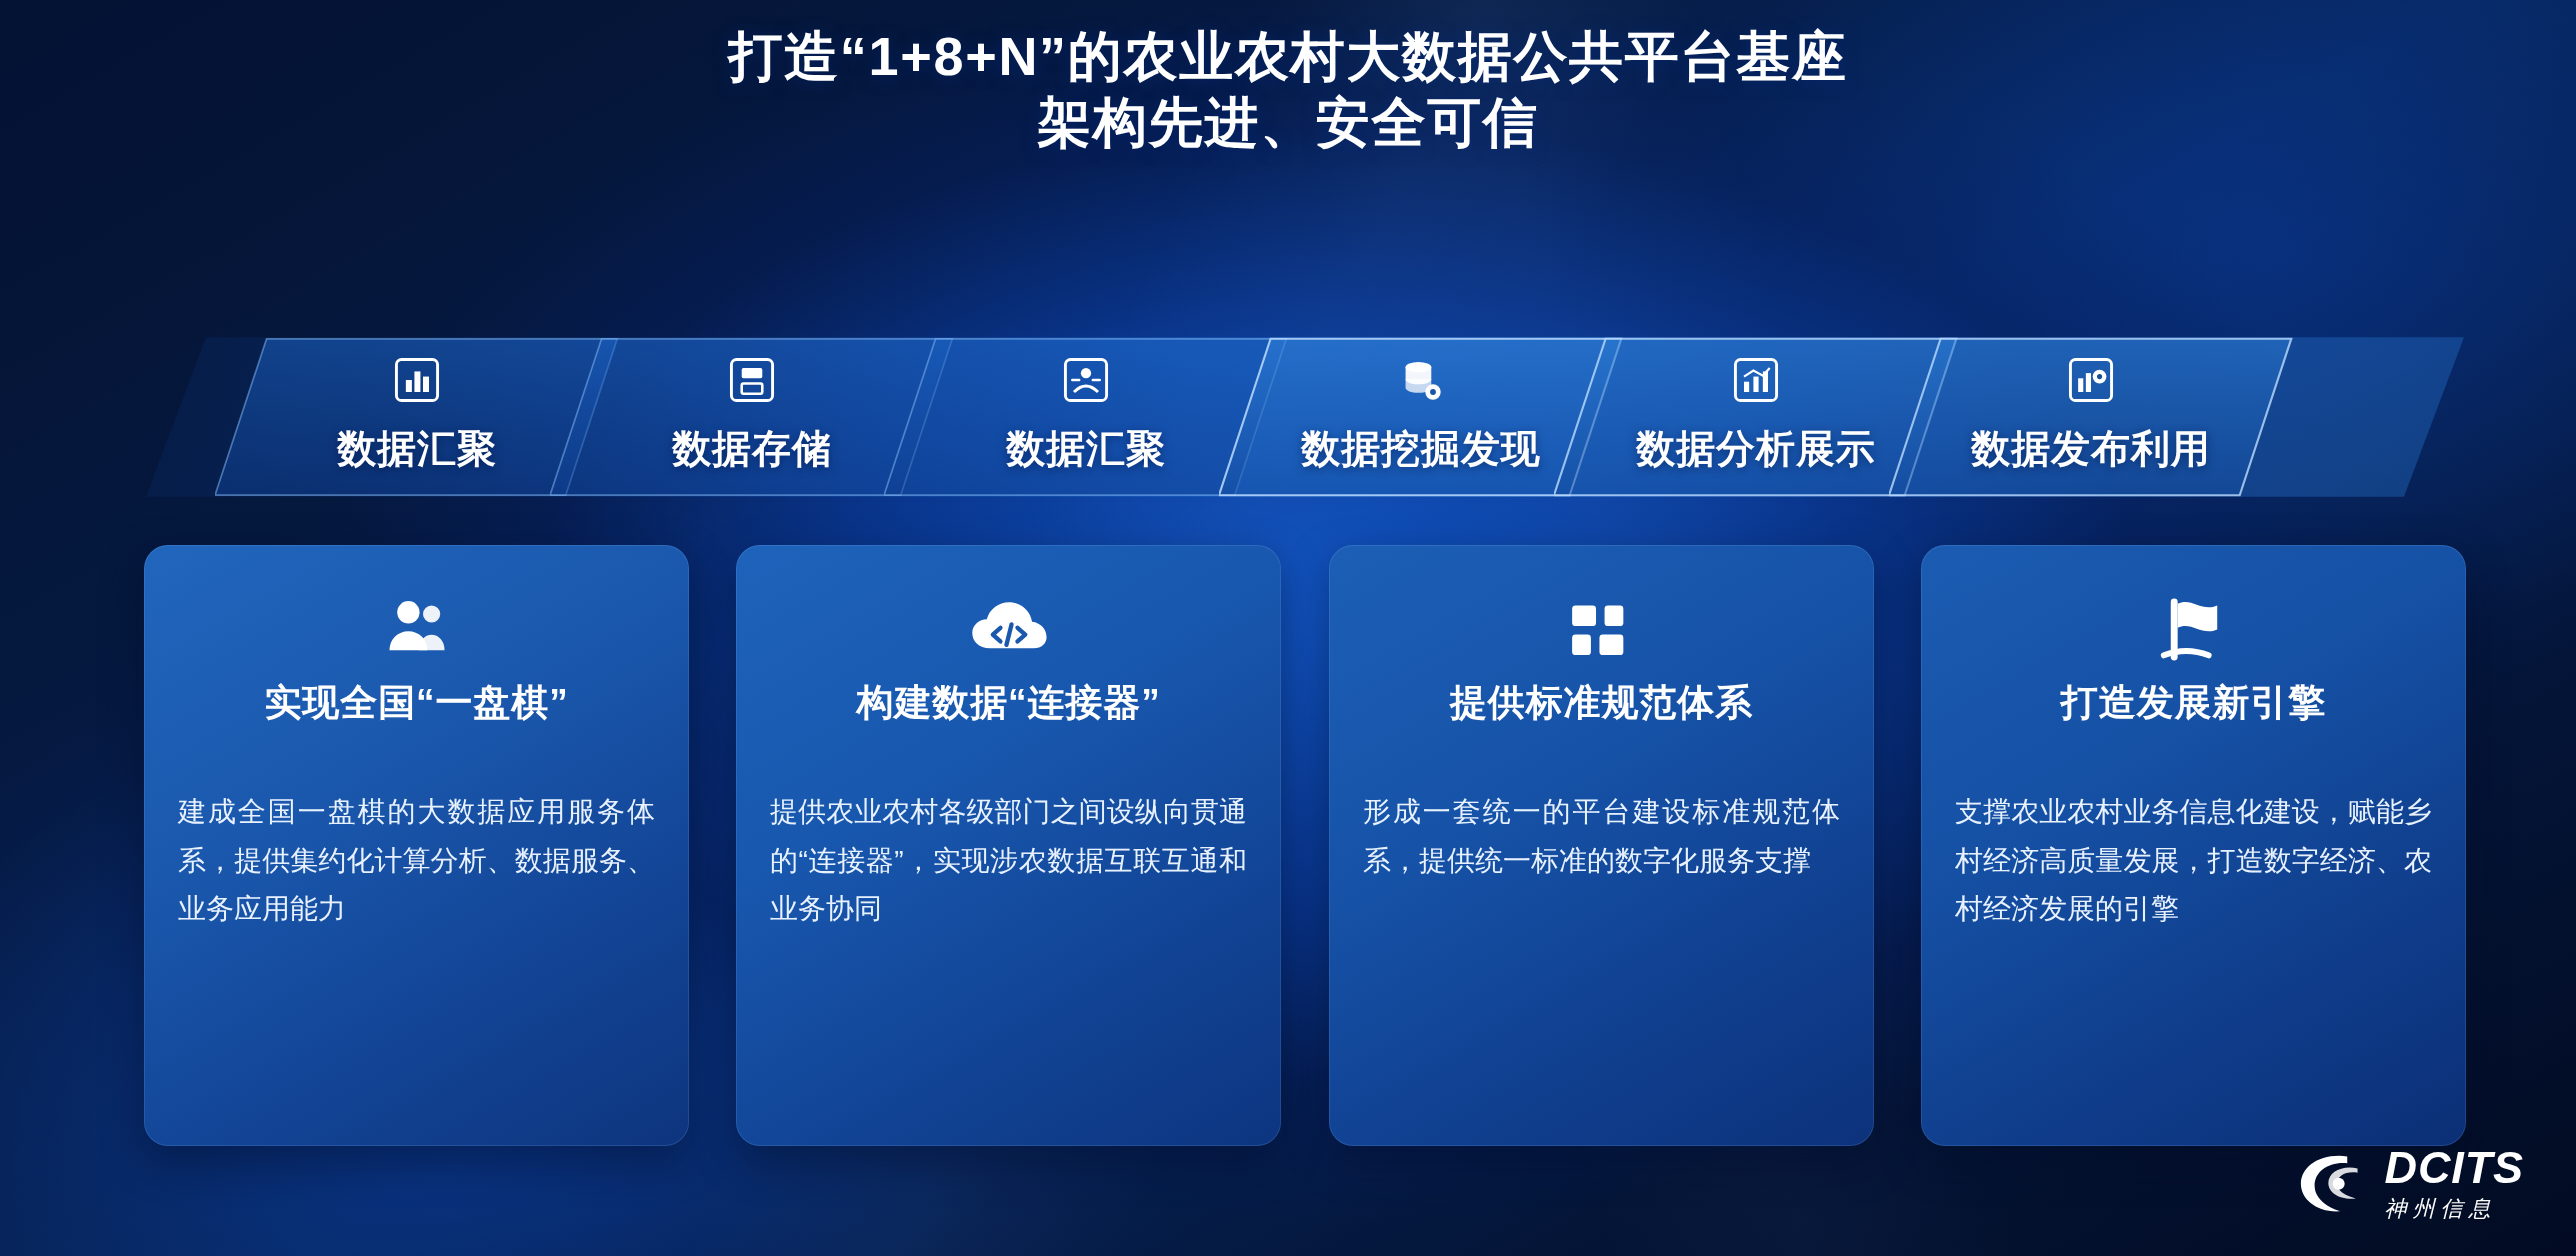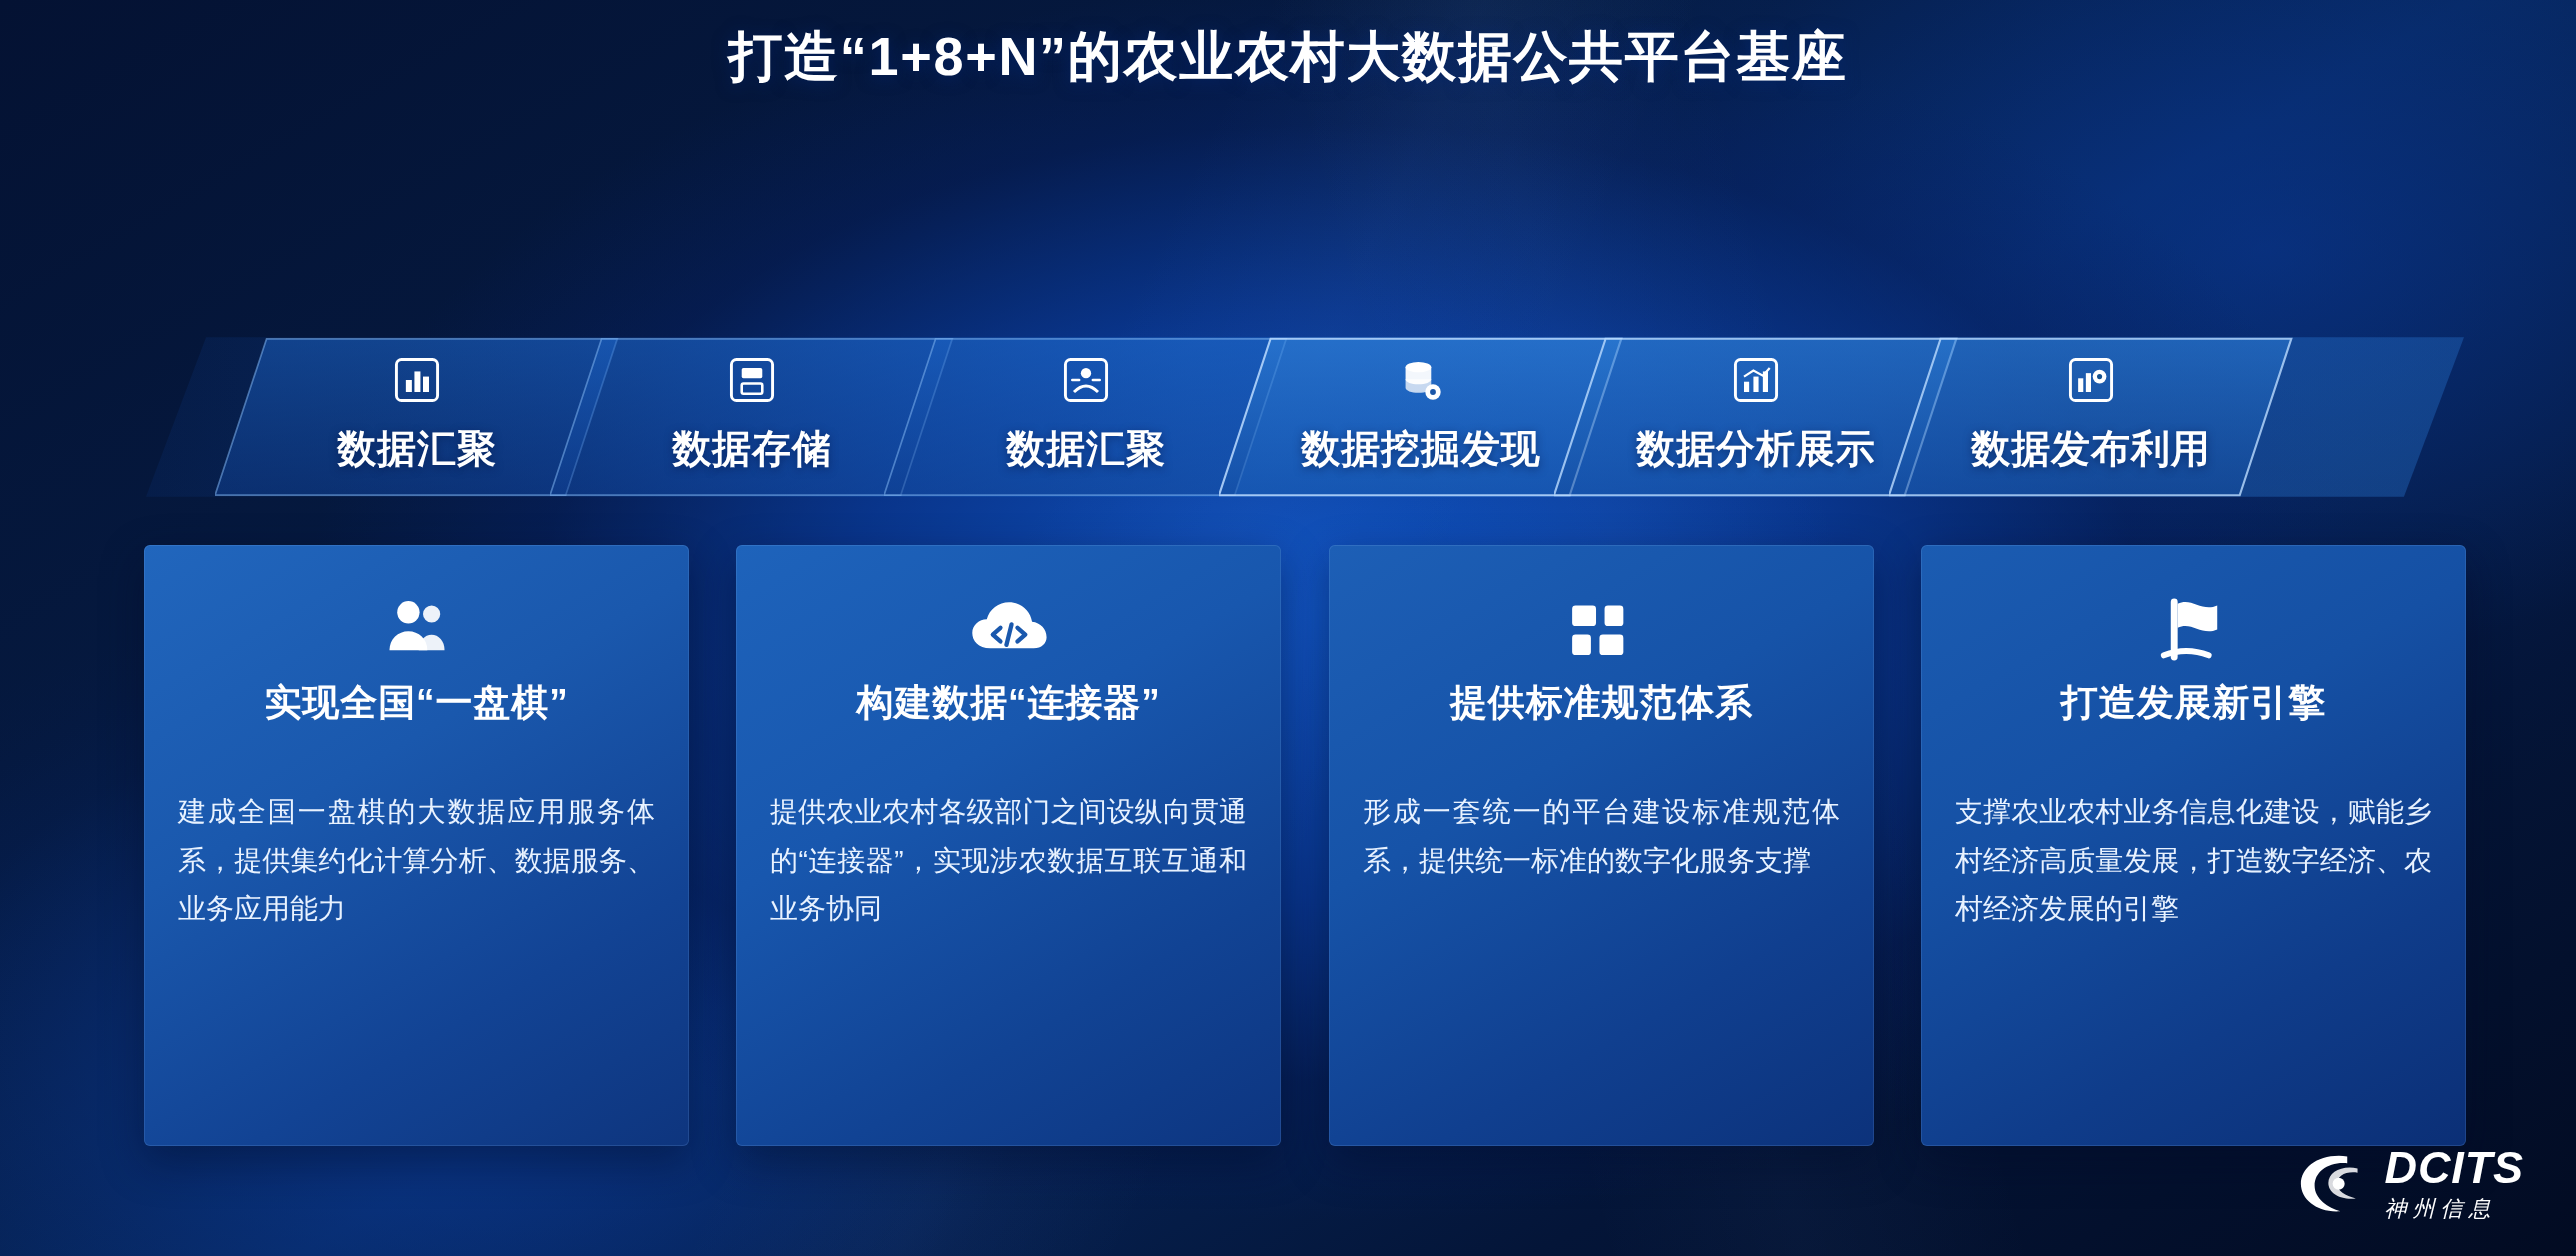--- a/index.html
+++ b/index.html
@@ -107,21 +107,21 @@
     left: 144px;
     top: 545px;
     width: 2310px;
     height: 601px;
   }
   .card {
     position: absolute;
     top: 0;
     width: 545px;
     height: 601px;
-    border-radius: 6px;
+    border-radius: 24px;
     box-shadow: 0 15.5px 43px rgba(0,10,40,0.45), inset 0 0 0 0.9px rgba(150,200,255,0.16);
     overflow: hidden;
   }
   .card-inner {
     position: absolute;
     inset: 0;
     padding: 0 34px;
     box-sizing: border-box;
   }
   .card-icon {
@@ -188,20 +188,21 @@
     margin-top: 7.7px;
   }
 </style>
 </head>
 <body>
 
 <div id="slide">
 
   <div class="title-block">
     <div class="title-line">打造“1+8+N”的农业农村大数据公共平台基座</div>
+    <div class="title-line">架构先进、安全可信</div>
   </div>
 
   <div class="band">
 
     <div class="band-platform">
       <svg width="2318" height="160" viewBox="0 0 2700 186" xmlns="http://www.w3.org/2000/svg">
         <defs>
           <linearGradient id="platGrad" x1="0" y1="0" x2="1" y2="0">
             <stop offset="0" stop-color="#0d3f96" stop-opacity="0.15"></stop>
             <stop offset="0.45" stop-color="#1f6ed0" stop-opacity="0.45"></stop>

